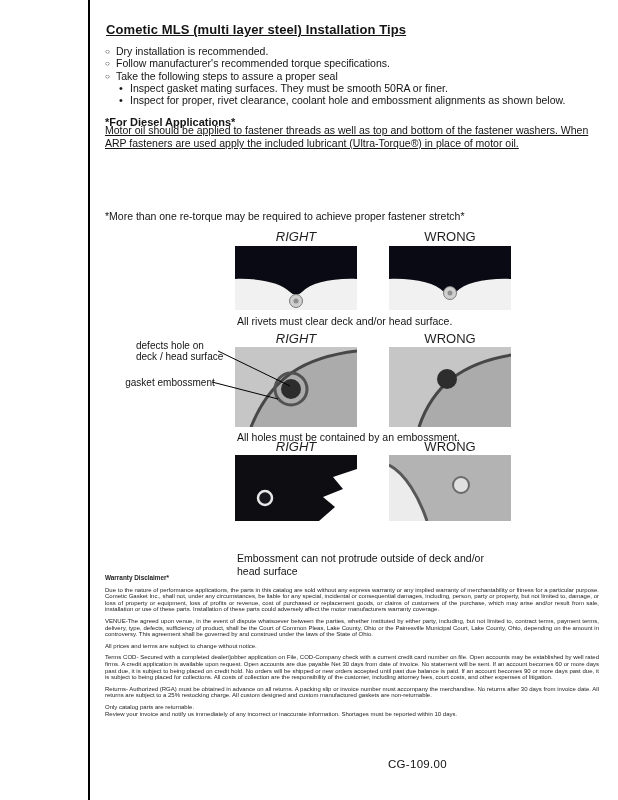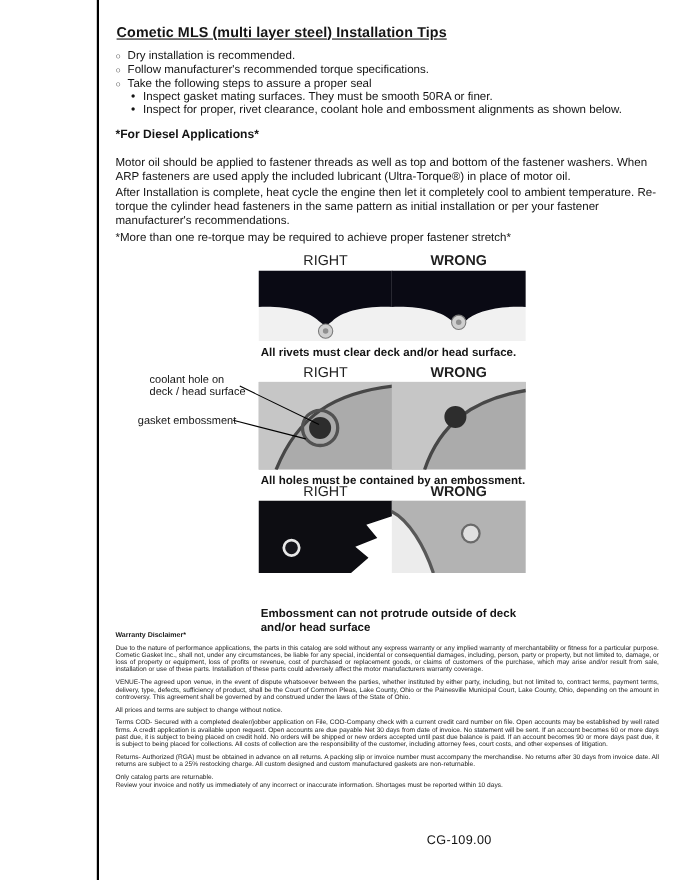--- a/index.html
+++ b/index.html
@@ -16,35 +16,35 @@
   }
 
   .bullets { position:absolute; left:105px; top:45px; width:505px; font-size:10.5px; line-height:12.3px; }
   .bullet  { position:relative; padding-left:11px; }
   .bullet::before { content:"○"; position:absolute; left:0; top:1px; font-size:8px; }
   .subbullet { position:relative; padding-left:25px; }
   .subbullet::before { content:"•"; position:absolute; left:14px; top:0; font-size:11px; }
 
   .diesel-h { position:absolute; left:105px; top:116px; font-size:11px; font-weight:bold; }
   .para { position:absolute; left:105px; width:502px; font-size:10.5px; line-height:13px; }
-  .p1 { top:142px; }
+  .p1 { top:124px;text-decoration:underline; }
   .p2 { top:169px; }
   .note { position:absolute; left:105px; top:210px; width:502px; font-size:10.5px; }
 
   .lbl { position:absolute; width:122px; text-align:center; font-size:13px; color:#1f1f1f; }
-  .colL { left:235px; } .colR { left:356px;font-weight:bold; }
+  .colL { left:235px;font-style:italic; } .colR { left:389px; }
   .lr1 { top:229px; } .lr2 { top:331px; } .lr3 { top:439px; }
 
   .img { position:absolute; width:122px; line-height:0; }
   .ir1 { top:246px; height:64px; }
   .ir2 { top:347px; height:80px; }
   .ir3 { top:455px; height:66px; }
   .img svg { display:block; }
 
-  .caption { position:absolute; left:237px; font-size:10.5px; line-height:12.5px; color:#141414;font-weight:bold; }
+  .caption { position:absolute; left:237px; font-size:10.5px; line-height:12.5px; color:#141414; }
   .cap1 { top:315px; }
   .cap2 { top:431px;text-align:center; }
   .cap3 { top:552px; width:262px; }
 
   .callout { position:absolute; font-size:10px; line-height:11px; color:#141414; }
   .co1 { left:136px; top:340px; width:90px; }
   .co2 { left:120px; top:377px; width:100px;text-align:center; }
   .co1 span { display:block; }
 
   .connectors { position:absolute; left:0; top:0; pointer-events:none; }
@@ -67,21 +67,20 @@
   <div class="bullets">
     <div class="bullet">Dry installation is recommended.</div>
     <div class="bullet">Follow manufacturer's recommended torque specifications.</div>
     <div class="bullet">Take the following steps to assure a proper seal</div>
     <div class="subbullet">Inspect gasket mating surfaces.  They must be smooth 50RA or finer.</div>
     <div class="subbullet">Inspect for proper, rivet clearance, coolant hole and embossment alignments as shown below.</div>
   </div>
 
   <h2 class="diesel-h">*For Diesel Applications*</h2>
   <p class="para p1">Motor oil should be applied to fastener threads as well as top and bottom of the fastener washers. When ARP fasteners are used apply the included lubricant (Ultra-Torque®) in place of motor oil.</p>
-  <p class="para p2">After Installation is complete, heat cycle the engine then let it completely cool to ambient temperature. Re-torque the cylinder head fasteners in the same pattern as initial installation or per your fastener manufacturer's recommendations.</p>
   <p class="note">*More than one re-torque may be required to achieve proper fastener stretch*</p>
 
   <div class="lbl colL lr1">RIGHT</div>
   <div class="lbl colR lr1">WRONG</div>
 
   <div class="img colL ir1">
     <svg width="122" height="64" viewBox="0 0 122 64">
       <rect width="122" height="64" fill="#f1f1f1"></rect>
       <path d="M0,0 H122 V33 C96,32 76,37 67,46 Q61,52 55,46 C46,37 26,32 0,33 Z" fill="#0a0a14"></path>
       <circle cx="61" cy="55" r="6.5" fill="#cfcfcf" stroke="#7a7a7a"></circle>
@@ -95,21 +94,21 @@
       <circle cx="61" cy="47" r="6.5" fill="#cfcfcf" stroke="#7a7a7a"></circle>
       <circle cx="61" cy="47" r="2.5" fill="#8f8f8f"></circle>
     </svg>
   </div>
   <div class="caption cap1">All rivets must clear deck and/or head surface.</div>
 
   <div class="lbl colL lr2">RIGHT</div>
   <div class="lbl colR lr2">WRONG</div>
 
   <div class="callout co1">
-    <span>coolant hole on</span>
+    <span>defects hole on</span>
     <span>deck / head surface</span>
   </div>
   <div class="callout co2">gasket embossment</div>
 
   <div class="img colL ir2">
     <svg width="122" height="80" viewBox="0 0 122 80">
       <rect width="122" height="80" fill="#ababab"></rect>
       <path d="M122,4 C70,10 36,30 16,80 L0,80 L0,0 L122,0 Z" fill="#c6c6c6"></path>
       <path d="M122,4 C70,10 36,30 16,80" fill="none" stroke="#474747" stroke-width="3"></path>
       <circle cx="56" cy="42" r="16" fill="none" stroke="#525252" stroke-width="3"></circle>

